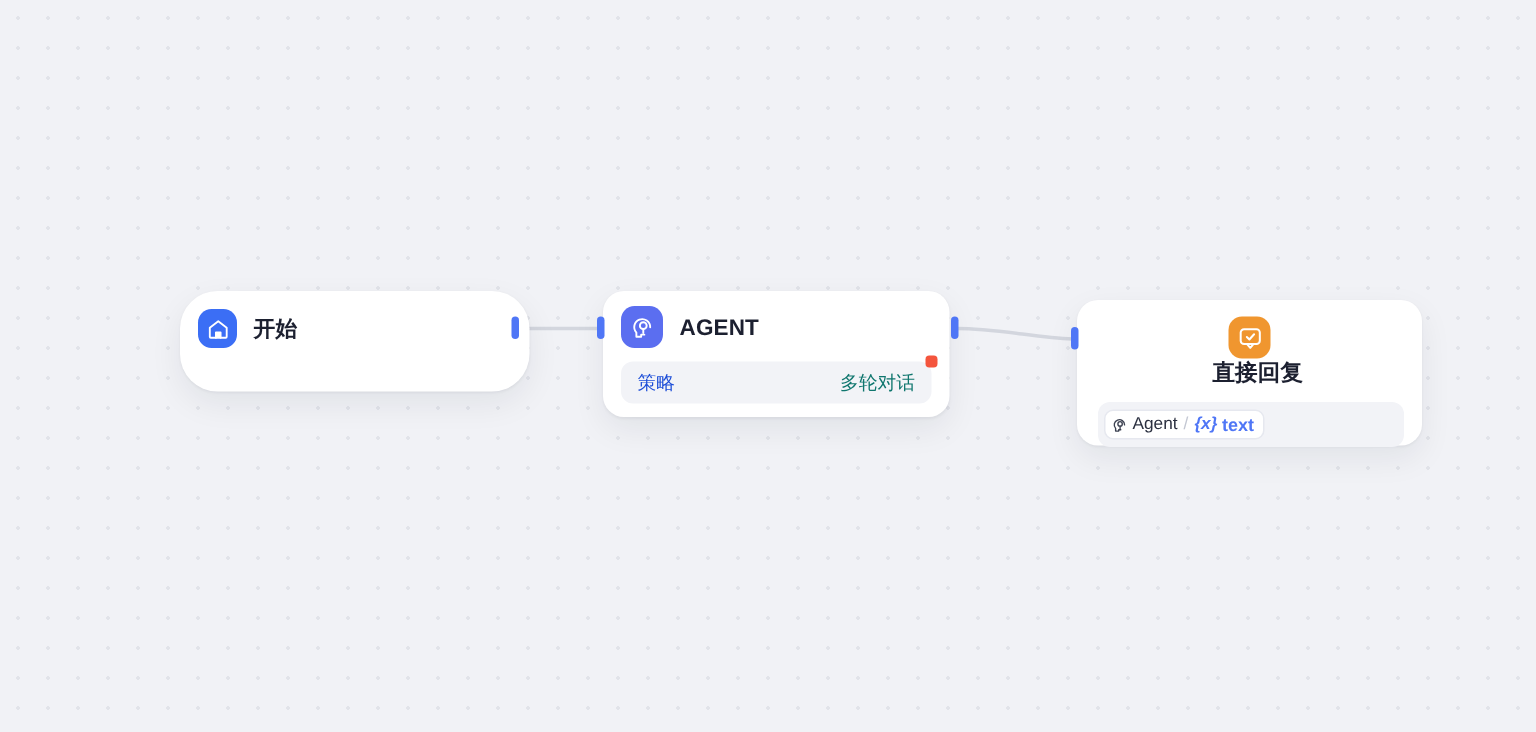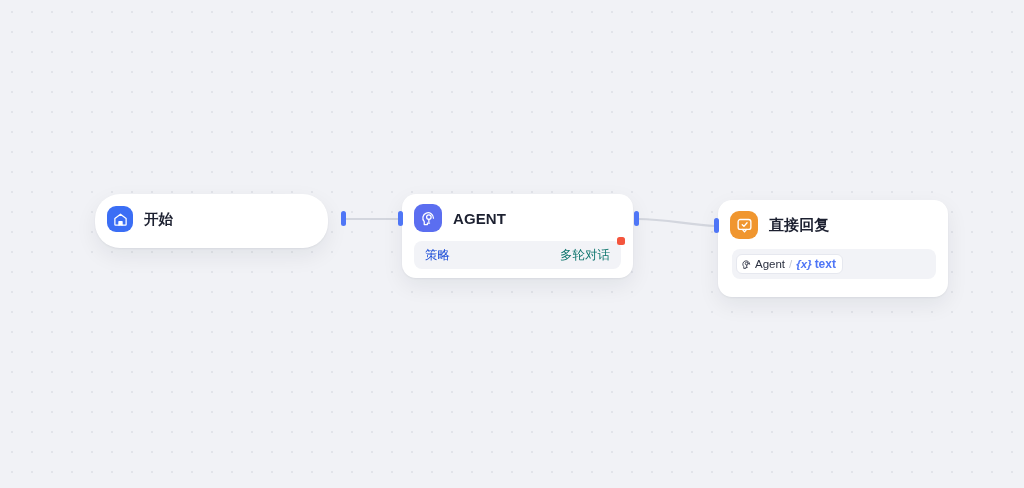--- a/index.html
+++ b/index.html
@@ -72,24 +72,24 @@
 
   .node-title {
     font-weight: 700;
     color: #1c2030;
     letter-spacing: 0.1px;
     white-space: nowrap;
   }
 
   
   #node-start {
-    left: 95px;
+    left: 120px;
     top: 194px;
     width: 233px;
-    height: 54px;
+    height: 67px;
     border-radius: 25px;
   }
   #node-start .node-head {
     padding: 0 0 0 12px;
     height: 50px;
   }
   #node-start .node-icon {
     width: 26px;
     height: 26px;
     background: #3b6ef5;
@@ -157,20 +157,21 @@
   
   #node-reply {
     left: 718px;
     top: 200px;
     width: 230px;
     height: 97px;
     border-radius: 14px;
   }
   #node-reply .node-head {
     padding: 11px 12px 0 12px;
+    flex-direction: column;
   }
   #node-reply .node-icon {
     width: 28px;
     height: 28px;
     background: #f0962f;
   }
   #node-reply .node-title {
     font-size: 15px;
     margin-left: 11px;
   }

